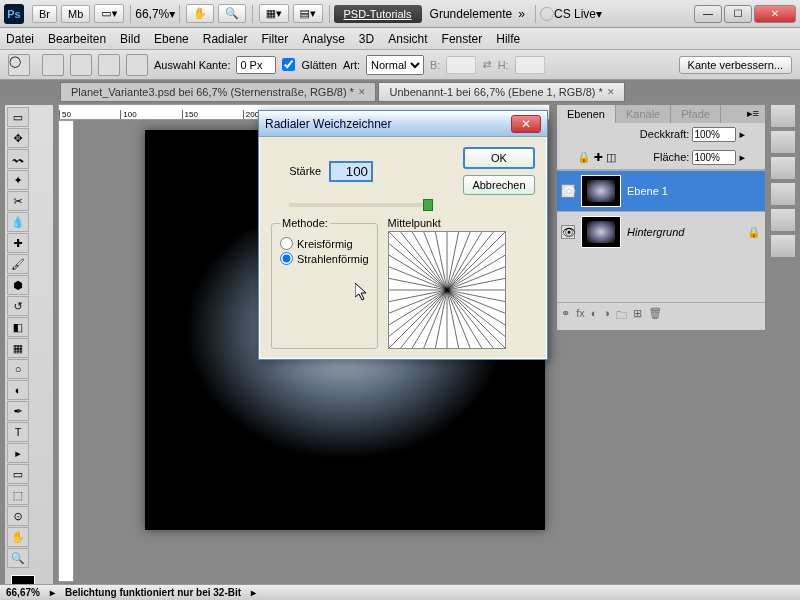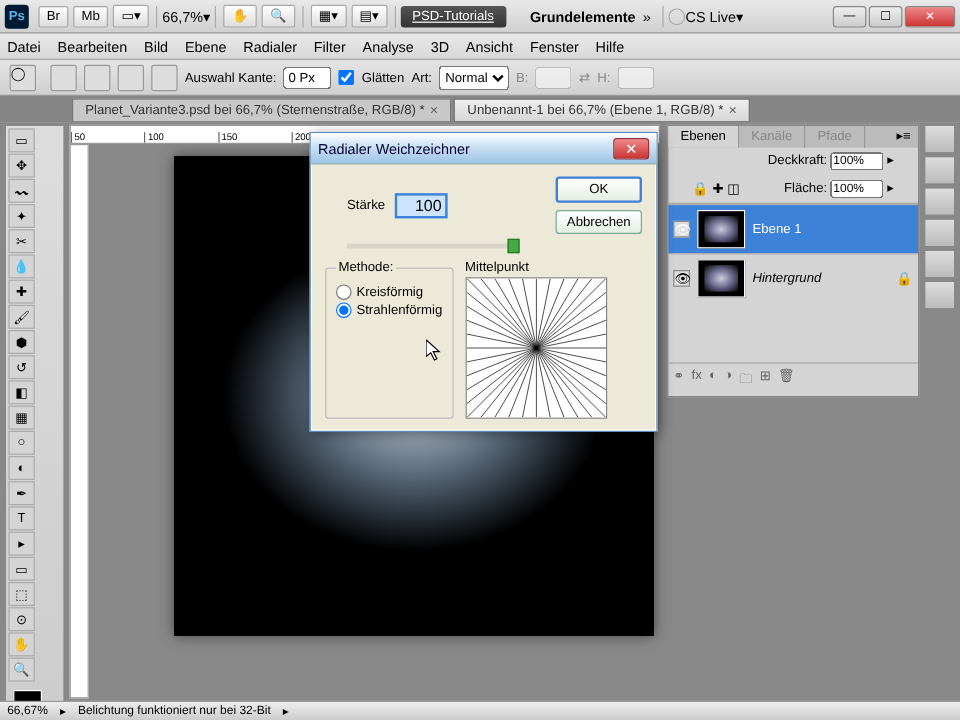--- a/index.html
+++ b/index.html
@@ -41,21 +41,21 @@
 .layers .props { padding: 4px 20px; display: flex; justify-content: space-between; align-items: center; }
 .layers .props input { width: 44px; font-size: 10px; }
 .layers .layer { display: flex; align-items: center; padding: 4px; gap: 6px; border-top: 1px solid #aaa; }
 .layers .layer.sel { background: #3b82d8; color: #fff; }
 .layers .eye { width: 14px; height: 14px; border: 1px solid #888; background: #ddd; }
 .layers .thumb { width: 40px; height: 32px; background: #000; border: 1px solid #fff; display: flex; align-items: center; justify-content: center; }
 .layers .thumb .mini { width: 28px; height: 22px; background: radial-gradient(ellipse,#ccd,#668,#000); }
 .layers .footer { display: flex; gap: 6px; padding: 4px; border-top: 1px solid #aaa; font-size: 11px; color: #666; }
 .sidepanels { position: absolute; right: 4px; top: 2px; width: 26px; display: flex; flex-direction: column; gap: 2px; }
 .sidepanels .sp { width: 26px; height: 24px; background: linear-gradient(#ddd,#bbb); border: 1px solid #888; }
-.statusbar { position: absolute; left: 0; bottom: 0; right: 0; height: 16px; background: linear-gradient(#eee,#ccc); font-size: 10px; display: flex; align-items: center; padding: 0 6px; gap: 10px; border-top: 1px solid #999; }
+.statusbar { position: absolute; left: 0; bottom: 0; right: 0; height: 16px; background: linear-gradient(#eee,#ccc); font-size: 10px; display: flex; align-items: center; padding: 0 6px; gap: 10px; border-top: 1px solid #999; font-weight: bold; }
 .dialog { position: absolute; left: 258px; top: 110px; width: 290px; background: #ece9d8; border: 1px solid #5b8bbd; box-shadow: 0 0 0 1px #fff inset, 2px 2px 10px rgba(0,0,0,.4); font-size: 11px; }
 .dialog .dtitle { height: 26px; background: linear-gradient(#fff,#cfe3f5 40%,#9dc3e6); display: flex; align-items: center; padding: 0 6px; font-size: 12px; color: #003; border-bottom: 1px solid #8aa; }
 .dialog .dclose { margin-left: auto; width: 30px; height: 18px; background: linear-gradient(#e88,#c33); color: #fff; border-radius: 3px; display: flex; align-items: center; justify-content: center; border: 1px solid #933; }
 .dialog .dbody { padding: 10px 12px; }
 .dialog .row { display: flex; align-items: center; gap: 8px; margin-bottom: 8px; }
 .dialog .row input[type=text] { width: 44px; border: 2px solid #3b82d8; text-align: right; padding: 1px 3px; background: #cde4ff; }
 .dialog .dbtn { width: 72px; padding: 3px 0; border: 1px solid #7a9; background: linear-gradient(#fff,#e4efe4); border-radius: 3px; text-align: center; }
 .dialog .dbtn.ok { border: 2px solid #3b82d8; }
 .dialog .slider { width: 140px; height: 4px; background: #d8d4c8; position: relative; margin: 2px 0 10px 18px; }
 .dialog .slider .thumbk { position: absolute; right: -4px; top: -4px; width: 10px; height: 12px; background: #4a4; border: 1px solid #272; }
@@ -79,21 +79,21 @@
   <span>66,7%</span>
   <span>▾</span>
   <div class="sep"></div>
   <div class="tb-btn">✋</div>
   <div class="tb-btn">🔍</div>
   <div class="sep"></div>
   <div class="tb-btn">▦▾</div>
   <div class="tb-btn">▤▾</div>
   <div class="sep"></div>
   <div class="psd-tut">PSD-Tutorials</div>
-  <span style="margin-left:20px; font-weight:bold">Grundelemente</span>
+  <span style="margin-left:8px; font-weight:normal">Grundelemente</span>
   <span style="margin:0 6px">»</span>
   <div class="sep"></div>
   <span style="border:1px solid #aaa;border-radius:8px;width:14px;height:14px;display:inline-block"></span>
   <span>CS Live</span>
   <span>▾</span>
   <div class="wnd-btns">
     <div class="wnd-btn wnd-min">—</div>
     <div class="wnd-btn wnd-max">☐</div>
     <div class="wnd-btn wnd-close">✕</div>
   </div>
@@ -124,20 +124,21 @@
   <input type="text" value="0 Px" style="">
   <input type="checkbox" checked="" style="">
   <span>Glätten</span>
   <span>Art:</span>
   <select><option>Normal</option></select>
   <span style="color:#888">B:</span>
   <input type="text" disabled="" style="width: 30px;">
   <span style="color:#888">⇄</span>
   <span style="color:#888">H:</span>
   <input type="text" disabled="" style="width: 30px;">
+  <div class="opt-btn">Kante verbessern...</div>
 </div>
 
 <div class="tabbar">
   <div class="tab">
       <span>Planet_Variante3.psd bei 66,7% (Sternenstraße, RGB/8) *</span>
       <span class="x">✕</span>
     </div>
   <div class="tab active">
       <span>Unbenannt-1 bei 66,7% (Ebene 1, RGB/8) *</span>
       <span class="x">✕</span>

